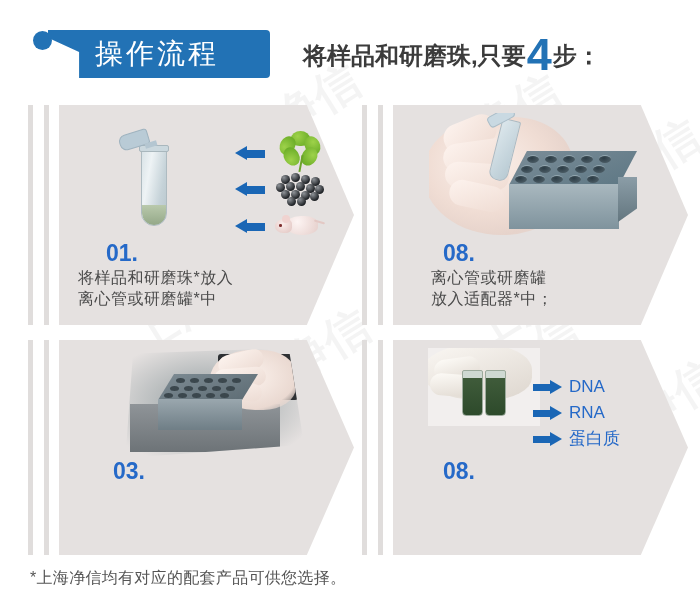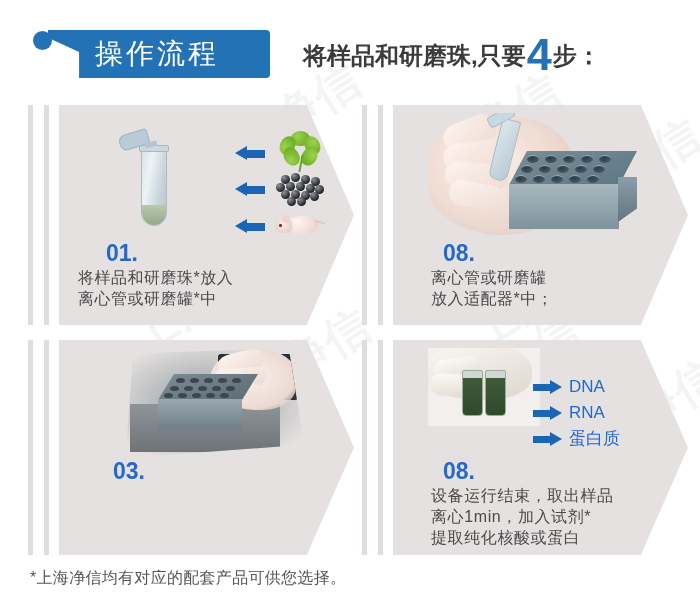--- a/index.html
+++ b/index.html
@@ -680,19 +680,16 @@
     </div>
     <div class="out-row" id="o3">
       <div class="out-arrow">
           <div class="shaft"></div>
           <div class="head"></div>
         </div>
       <div class="out-label">蛋白质</div>
     </div>
 
     <div class="num">08.</div>
-    <div class="cap">设备运行结束，取出样品
-离心1min，加入试剂*
-提取纯化核酸或蛋白</div>
   </div>
 </div>
 
 <div id="footnote">*上海净信均有对应的配套产品可供您选择。</div>
 
 </body></html>

